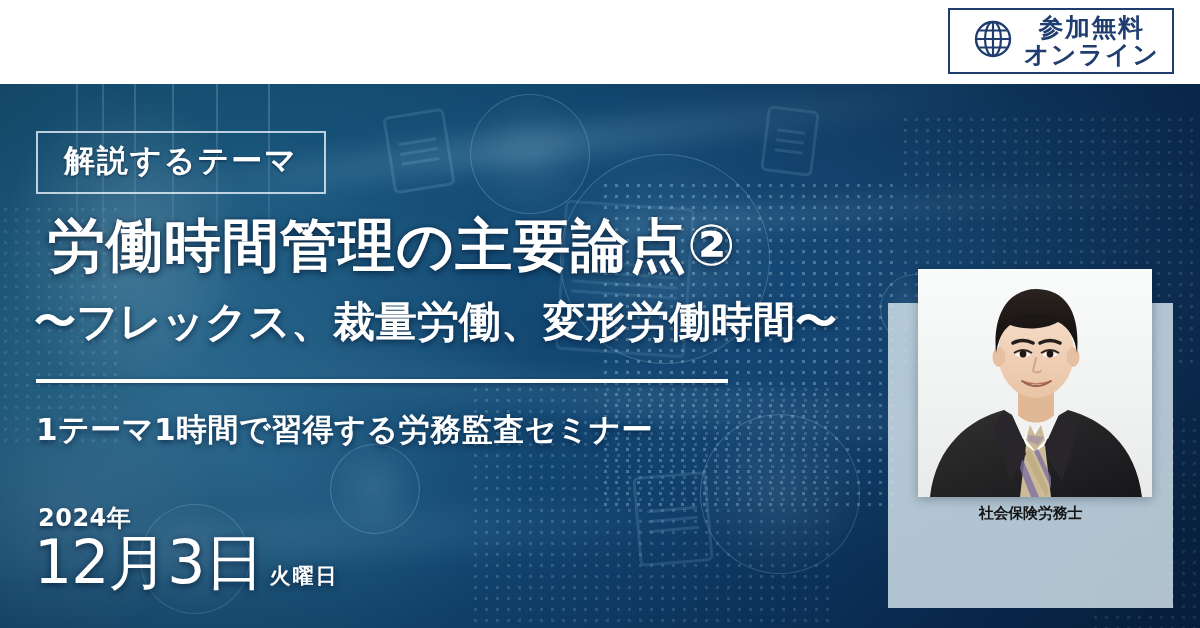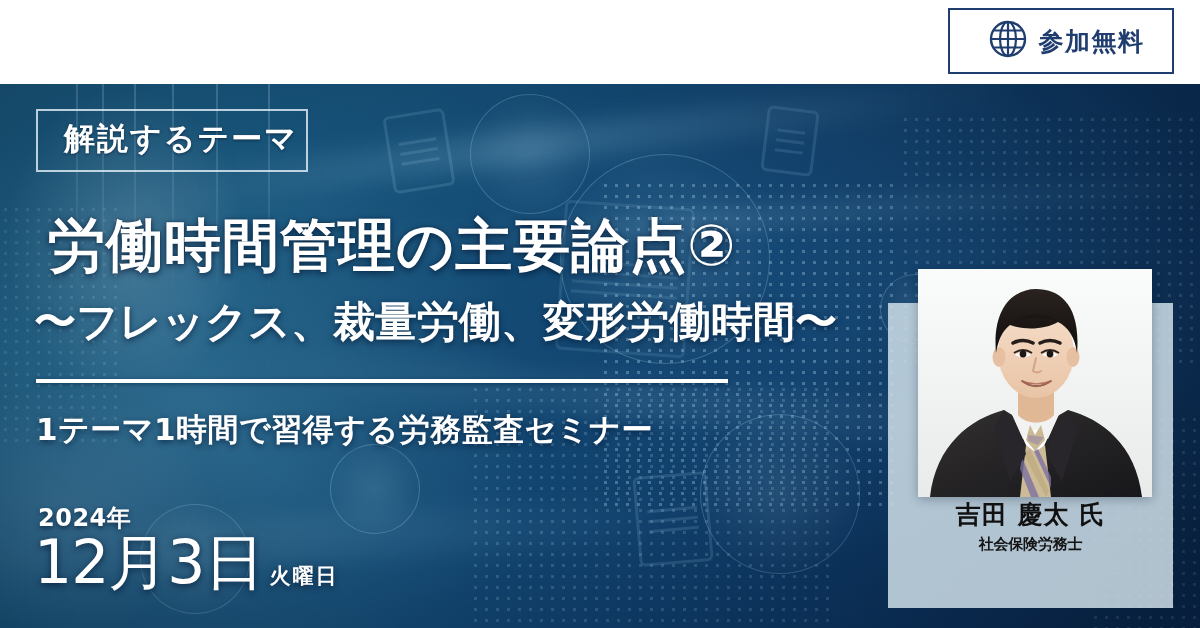--- a/index.html
+++ b/index.html
@@ -282,22 +282,22 @@
   
   .content {
     position: absolute;
     left: 0; top: 84px;
     width: 900px; height: 544px;
     z-index: 20;
   }
 
   .theme-box {
     position: absolute;
-    left: 36px; top: 25px;
-    padding: 7px 8px 10px 26px;
+    left: 36px; top: 47px;
+    padding: 7px 26px 10px 26px;
     border: 2px solid rgba(235,245,252,0.78);
   }
   .theme-box span {
     font-size: 31px;
     font-weight: bold;
     color: #ffffff;
     letter-spacing: 2px;
     font-family: "DejaVu Sans", sans-serif;
     text-shadow: 0 1px 3px rgba(0,20,45,0.6);
   }
@@ -450,20 +450,21 @@
           <circle cx="20" cy="20" r="17" fill="none" stroke="#1f3d6e" stroke-width="2.4"></circle>
           <ellipse cx="20" cy="20" rx="8" ry="17" fill="none" stroke="#1f3d6e" stroke-width="2.2"></ellipse>
           <line x1="3" y1="20" x2="37" y2="20" stroke="#1f3d6e" stroke-width="2.2"></line>
           <path d="M6.2 11.5 H33.8" fill="none" stroke="#1f3d6e" stroke-width="2"></path>
           <path d="M6.2 28.5 H33.8" fill="none" stroke="#1f3d6e" stroke-width="2"></path>
           <line x1="20" y1="3" x2="20" y2="37" stroke="#1f3d6e" stroke-width="2.2"></line>
         </svg>
       </span>
       <span class="badge-lines">
         <span>参加無料</span>
+        <span>オンライン</span>
       </span>
     </div>
   </div>
 
   <div class="hero">
 
     <div class="wash-left"></div>
 
     <div class="streaks">
       <i style="left:0px"></i>
@@ -618,17 +619,16 @@
 
         <path d="M118 89 L115 102 Q119 105 123 102" stroke="#d3a585" stroke-width="2" fill="none" stroke-linecap="round"></path>
 
         <path d="M104 112 Q118 123 133 112 Q118 118 104 112 Z" fill="#ffffff" stroke="#b5765f" stroke-width="1.4"></path>
         <path d="M104 112 Q118 122 133 112" stroke="#9e6450" stroke-width="1.8" fill="none" stroke-linecap="round"></path>
       </g>
     </svg>
   </div>
 
   <div class="speaker-info">
-    <div class="speaker-name">吉田 慶太 氏</div>
     <div class="speaker-org">社会保険労務士</div>
   </div>
 
 </div>
 
 </body></html>

